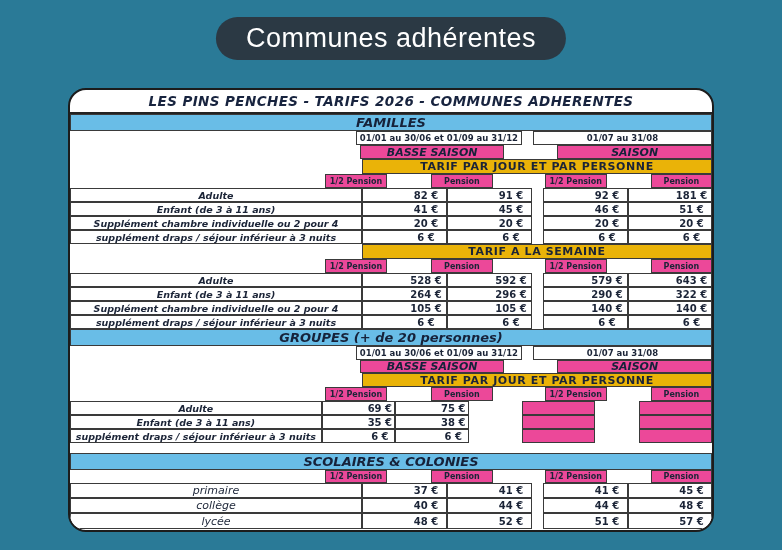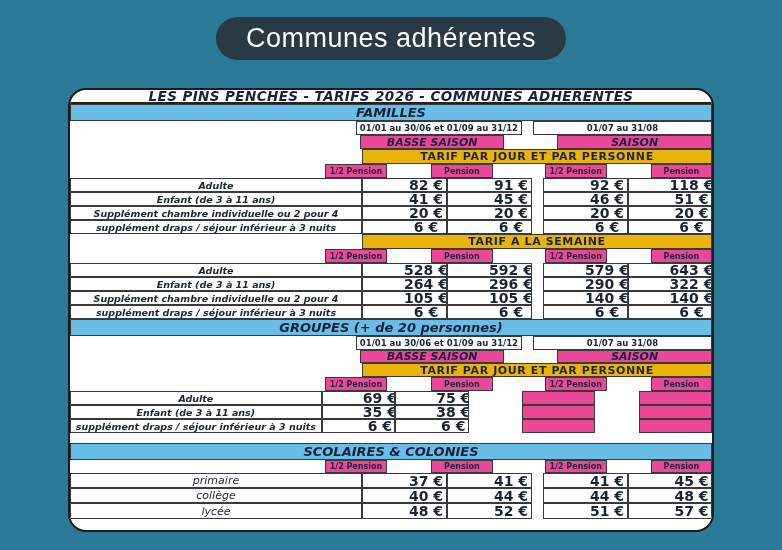--- a/index.html
+++ b/index.html
@@ -14,21 +14,21 @@
     font-family:"Liberation Sans", sans-serif;
     font-size:27px;font-weight:400;letter-spacing:.5px;
     padding:6px 30px;border-radius:27px;white-space:nowrap;
   }
   .card{
     position:absolute;left:68px;top:88px;width:646px;height:444px;
     background:#ffffff;border:2px solid #1c1c1c;border-radius:18px;
     box-sizing:border-box;overflow:hidden;
   }
   .row{display:flex;align-items:stretch;}
-  .h24{height:14px}.h17{height:17px}.h15{height:15px}.h14{height:14px}
+  .h24{height:24px}.h17{height:17px}.h15{height:15px}.h14{height:14px}
   .h13{height:13px}.h10{height:10px}.h16{height:16px}
   .cell{
     box-sizing:border-box;border:1px solid #3a3a3a;
     display:flex;align-items:center;justify-content:center;
     overflow:hidden;white-space:nowrap;background:#ffffff;
   }
   .blank{box-sizing:border-box;background:#ffffff;}
   .w-label{width:292px}.w-v{width:85px}.w-vl{width:84px}.w-gap{width:11px}
   .w-2v{width:170px}.w-2vl{width:183px}.w-cream{width:350px}.w-full{width:642px}
   .band{background:#69bde7;}
@@ -41,21 +41,21 @@
   .title-text{
     font-size:13.5px;font-weight:bold;font-style:italic;
     color:#18243f;letter-spacing:.4px;
   }
   .band-text{font-size:13px;font-weight:bold;font-style:italic;color:#16223a;text-align:right;}
   .date-text{font-size:8.5px;font-weight:bold;color:#1b2437;}
   .saison-text{font-size:11px;font-weight:bold;font-style:italic;color:#16223a;}
   .tarif-text{font-size:11px;font-weight:bold;color:#1b2437;letter-spacing:.6px;}
   .pens-text{font-size:8px;font-weight:bold;color:#1b2437;}
   .lbl{font-size:9.5px;font-weight:bold;font-style:italic;color:#1b2437;}
-  .val{font-size:14px;font-weight:bold;color:#1b2437;margin-left:43px;}
+  .val{font-size:10px;font-weight:bold;color:#1b2437;margin-left:43px;}
   .sco-lbl{font-size:11px;font-weight:normal;font-style:italic;color:#1b2437;}
 </style>
 </head>
 <body>
 
 <div class="badge">
   <span>Communes adhérentes</span>
 </div>
 
 <div class="card">
@@ -124,21 +124,21 @@
         <span class="val">82 €</span>
       </div>
     <div class="cell w-v">
         <span class="val">91 €</span>
       </div>
     <div class="blank w-gap"></div>
     <div class="cell w-v">
         <span class="val">92 €</span>
       </div>
     <div class="cell w-vl">
-        <span class="val">118 €</span>
+        <span class="val">181 €</span>
       </div>
   </div>
   <div class="row h14">
     <div class="cell w-label">
         <span class="lbl">Enfant (de 3 à 11 ans)</span>
       </div>
     <div class="cell w-v">
         <span class="val">41 €</span>
       </div>
     <div class="cell w-v">

